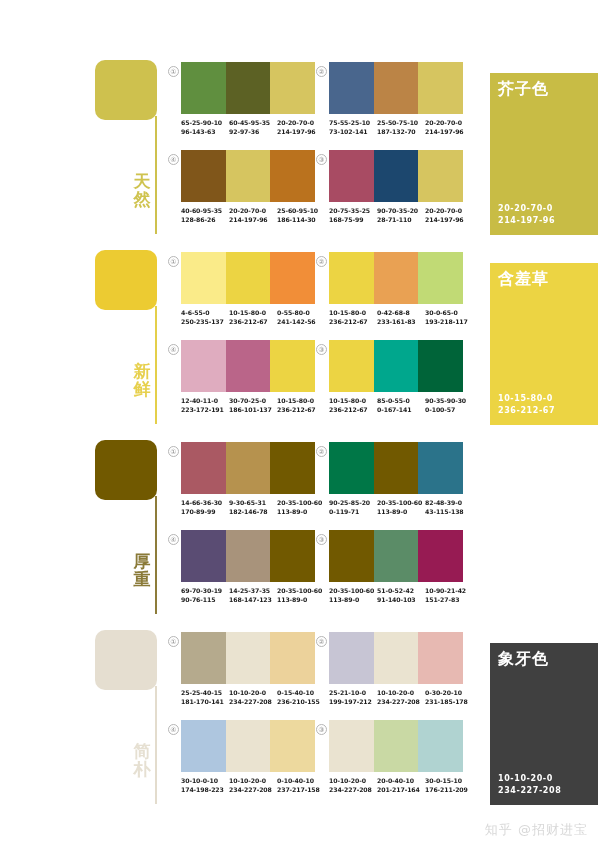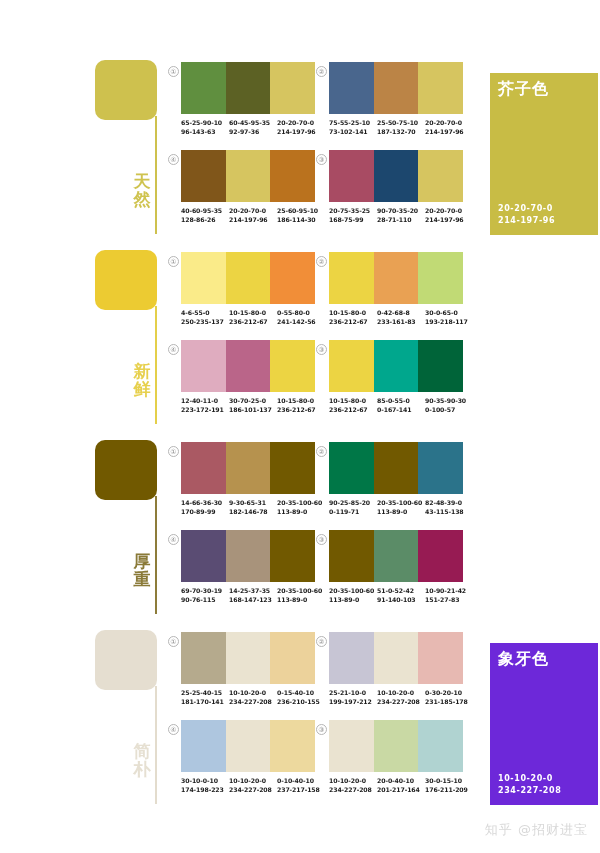--- a/index.html
+++ b/index.html
@@ -328,20 +328,27 @@
           <div>
             <div class="cmyk">85-0-55-0</div>
             <div class="rgb">0-167-141</div>
           </div>
           <div>
             <div class="cmyk">90-35-90-30</div>
             <div class="rgb">0-100-57</div>
           </div>
         </div>
       </div>
+      <div class="panel" style="background: rgb(236, 212, 67);">
+        <div class="pname">含羞草</div>
+        <div class="pcodes">
+          <div>10-15-80-0</div>
+          <div>236-212-67</div>
+        </div>
+      </div>
     </div>
     <div class="section sec-2">
       <div class="card" style="background: rgb(113, 89, 0);"></div>
       <div class="vline" style="background: rgb(141, 124, 58);"></div>
       <div class="vlabel" style="color: rgb(138, 122, 56);">
         <span>厚</span>
         <span>重</span>
       </div>
       <div class="grp c0 r0">
         <div class="circnum">①</div>
@@ -520,21 +527,21 @@
           <div>
             <div class="cmyk">20-0-40-10</div>
             <div class="rgb">201-217-164</div>
           </div>
           <div>
             <div class="cmyk">30-0-15-10</div>
             <div class="rgb">176-211-209</div>
           </div>
         </div>
       </div>
-      <div class="panel" style="background: #6d28d9;">
+      <div class="panel" style="background: #404040;">
         <div class="pname">象牙色</div>
         <div class="pcodes">
           <div>10-10-20-0</div>
           <div>234-227-208</div>
         </div>
       </div>
     </div>
   </div>
 
 <div id="watermark">知乎 @招财进宝</div>

